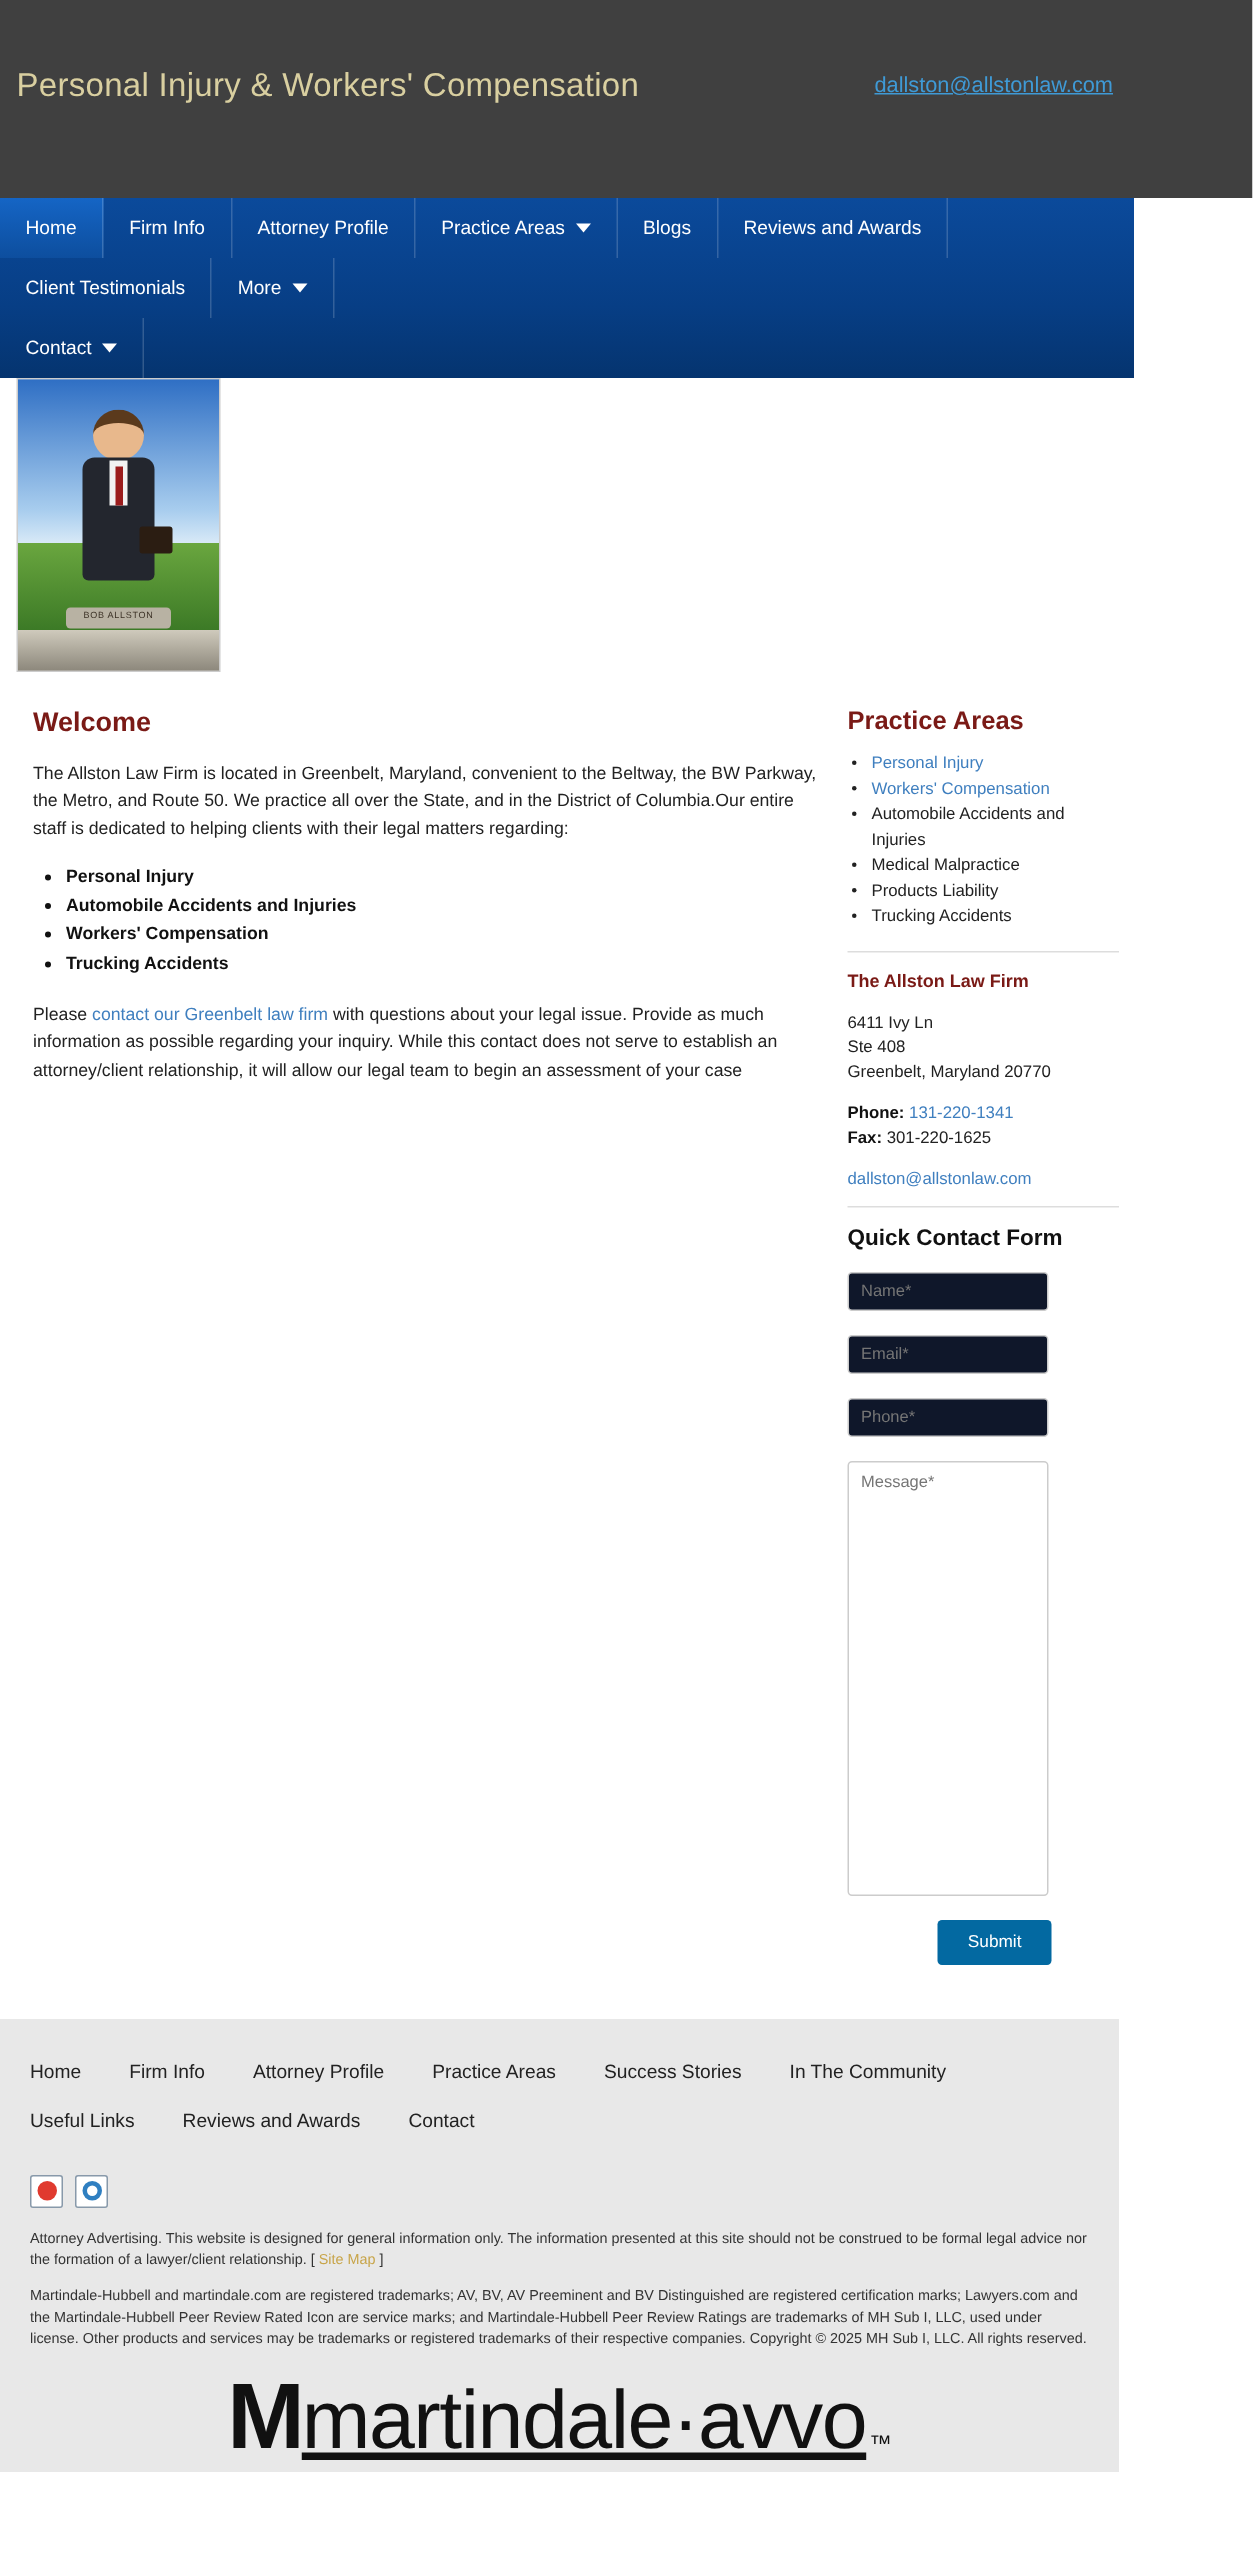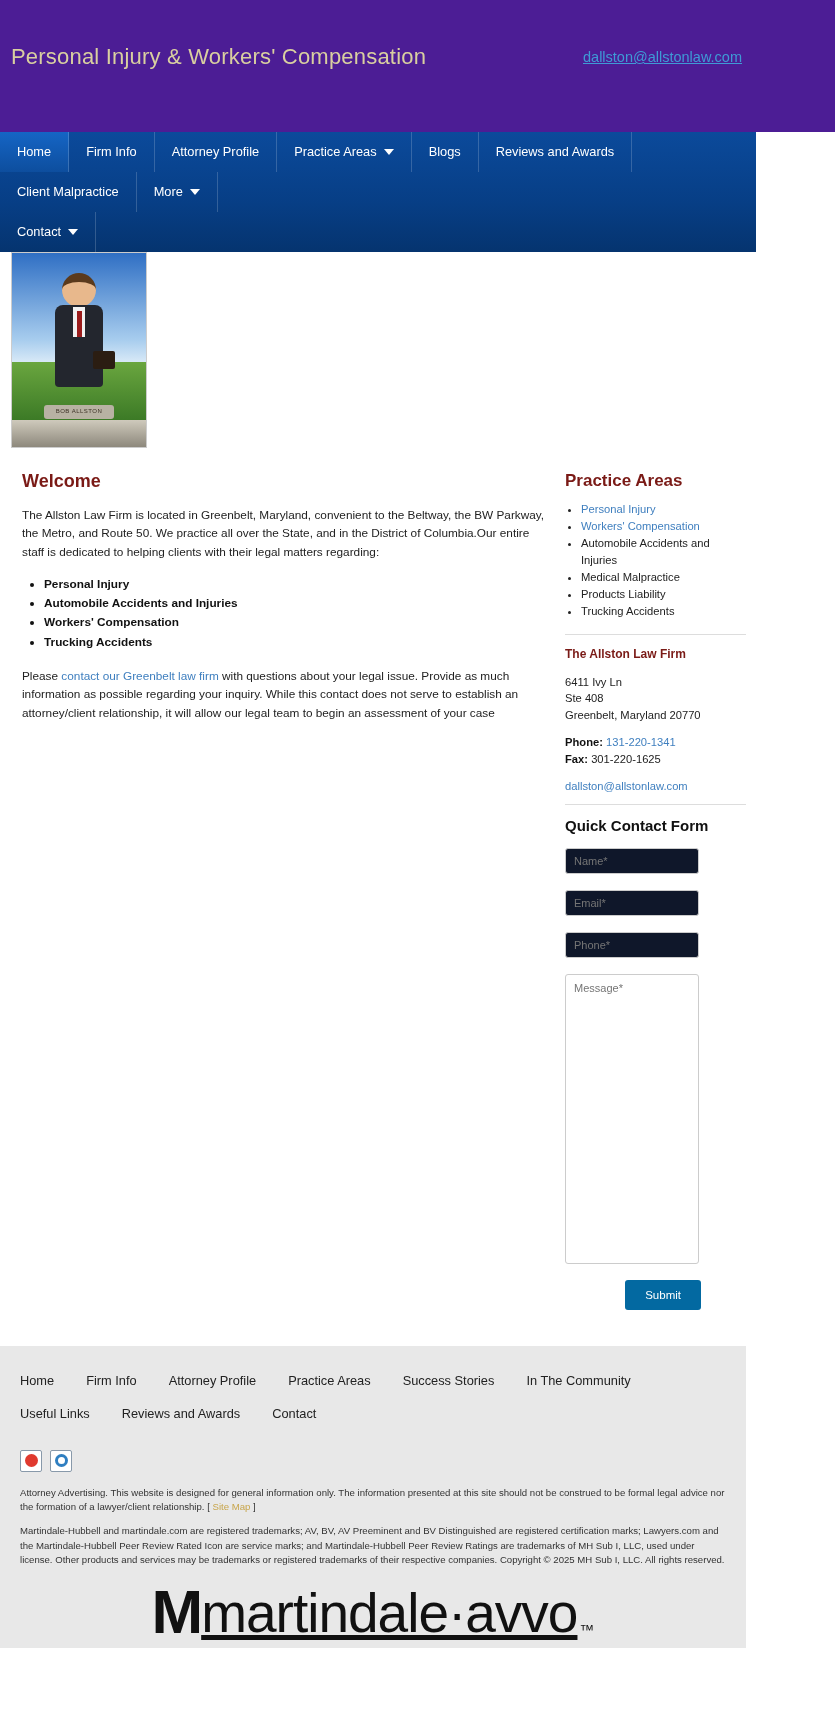--- a/index.html
+++ b/index.html
@@ -17,21 +17,21 @@
   }
   .page {
     width: 835px;
     position: relative;
   }
 
   
   .site-header {
     height: 132px;
     position: relative;
-    background: #4c1d95;
+    background: #404040;
     padding-left: 35px;
   }
   .tagline {
     position: absolute;
     left: 11px;
     top: 44px;
     font-size: 22px;
     color: #d9cfa0;
     letter-spacing: 0.2px;
     white-space: nowrap;
@@ -372,21 +372,21 @@
         <span>Practice Areas</span>
         <span class="caret"></span>
       </div>
       <div class="nav-item">
         <span>Blogs</span>
       </div>
       <div class="nav-item">
         <span>Reviews and Awards</span>
       </div>
       <div class="nav-item">
-        <span>Client Malpractice</span>
+        <span>Client Testimonials</span>
       </div>
       <div class="nav-item">
         <span>More</span>
         <span class="caret"></span>
       </div>
     </div>
     <div class="nav-row nav-second-row">
       <div class="nav-item">
         <span>Contact</span>
         <span class="caret"></span>

